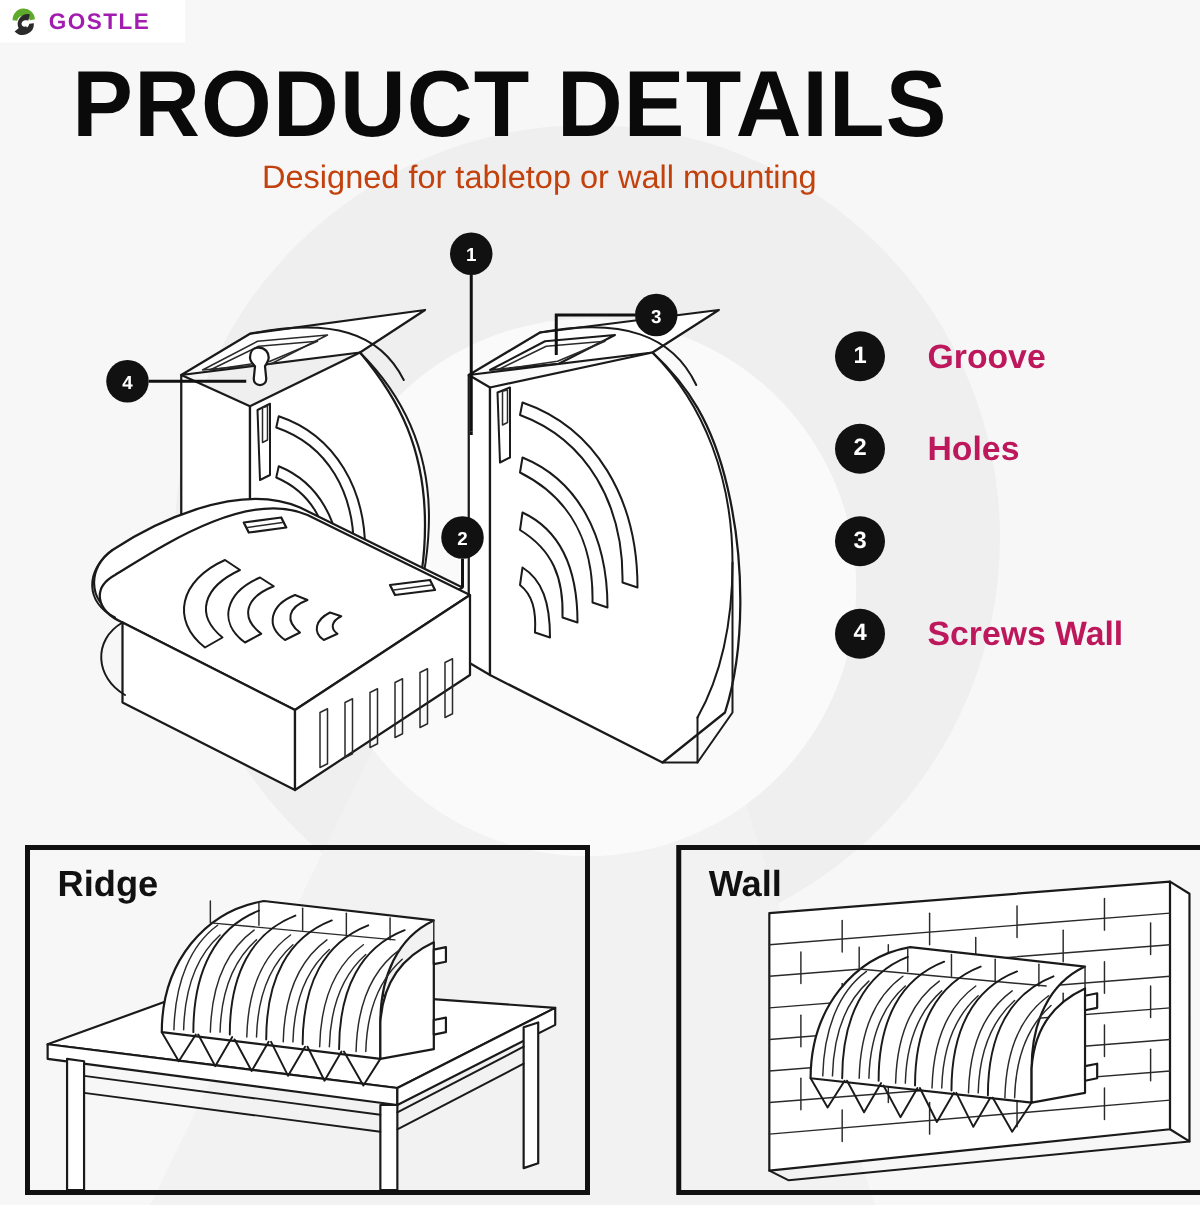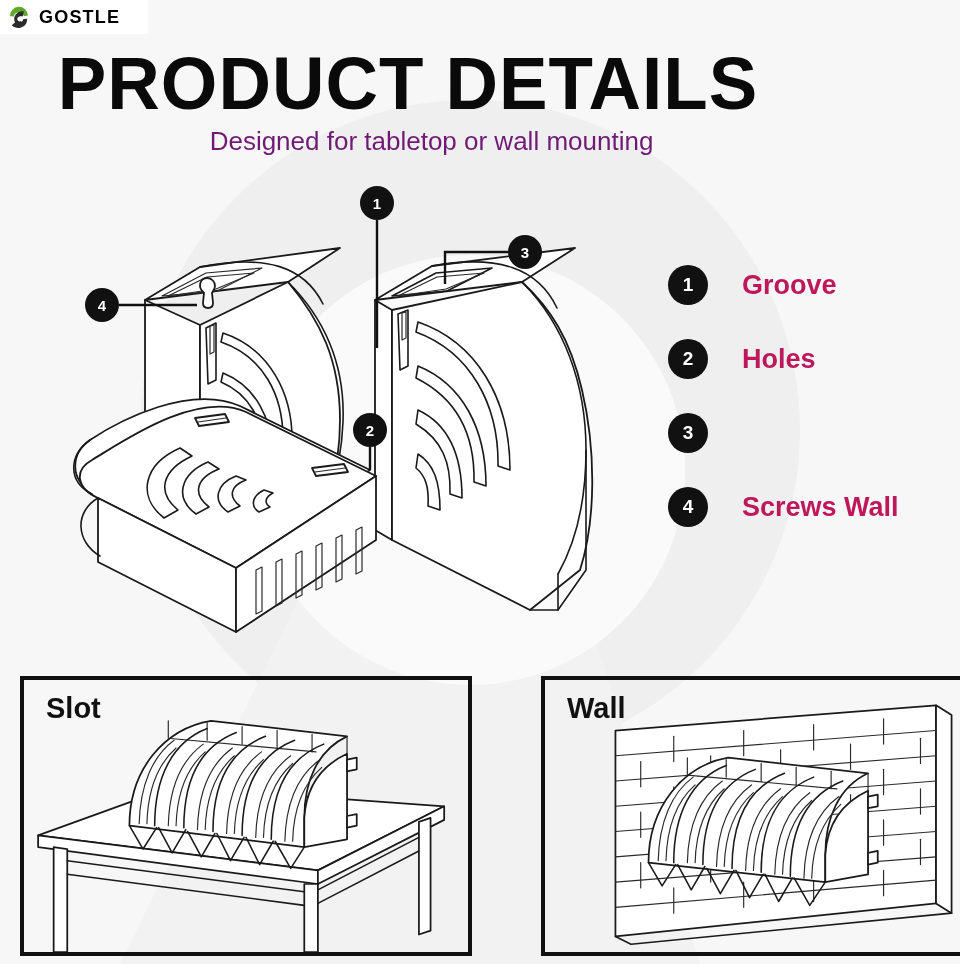--- a/index.html
+++ b/index.html
@@ -25,34 +25,34 @@
     width:148px;height:34px;
     background:#ffffff;
     display:flex;align-items:center;
     padding-left:6px;
     box-sizing:border-box;
     z-index:6;
   }
   .logo-mark{width:26px;height:26px;flex:0 0 26px;}
   .logo-text{
     font-size:18px;font-weight:bold;letter-spacing:1.2px;
-    color:#000000;margin-left:7px;
+    color:#a21caf;margin-left:7px;
     font-family:"Liberation Sans", sans-serif;
   }
 
   
   .header{position:absolute;left:0;top:44px;width:816px;text-align:center;z-index:4;}
   .title{
     font-family:"Liberation Sans Narrow","Liberation Sans",sans-serif;
     font-size:75px;line-height:78px;font-weight:bold;
     letter-spacing:1px;color:#0a0a0a;margin:0;
     transform:scaleX(0.97);
   }
   .subtitle{
-    font-size:26px;line-height:30px;color:#701a75;margin:4px 0 16px 0;
+    font-size:26px;line-height:30px;color:#c2410c;margin:4px 0 16px 0;
     font-weight:normal;
     font-family:"Liberation Sans", sans-serif;
     padding-left:47px;
   }
 
   
   .main-illus{position:absolute;left:40px;top:170px;width:660px;height:500px;z-index:3;}
 
   
   .legend{position:absolute;left:668px;top:248px;width:290px;z-index:4;}
@@ -245,21 +245,21 @@
     </div>
     <div class="legend-row">
       <div class="legend-badge">4</div>
       <div class="legend-label">Screws Wall</div>
     </div>
   </div>
 
   <div class="panels">
 
     <div class="panel panel-table">
-      <div class="panel-title">Slot</div>
+      <div class="panel-title">Ridge</div>
       <svg class="panel-svg" viewBox="0 0 452 280">
 
         <path class="fillw" d="M12 160 L150 110 L430 130 L300 196 Z"></path>
         <path class="fillw" d="M12 160 L12 172 L300 210 L300 196 Z"></path>
         <path class="fillw" d="M300 196 L300 210 L430 144 L430 130 Z"></path>
 
         <path class="fillw" d="M28 172 L42 174 L42 280 L28 280 Z"></path>
         <path class="fillw" d="M286 210 L300 210 L300 280 L286 280 Z"></path>
         <path class="fillw" d="M404 146 L416 142 L416 258 L404 262 Z"></path>
 

